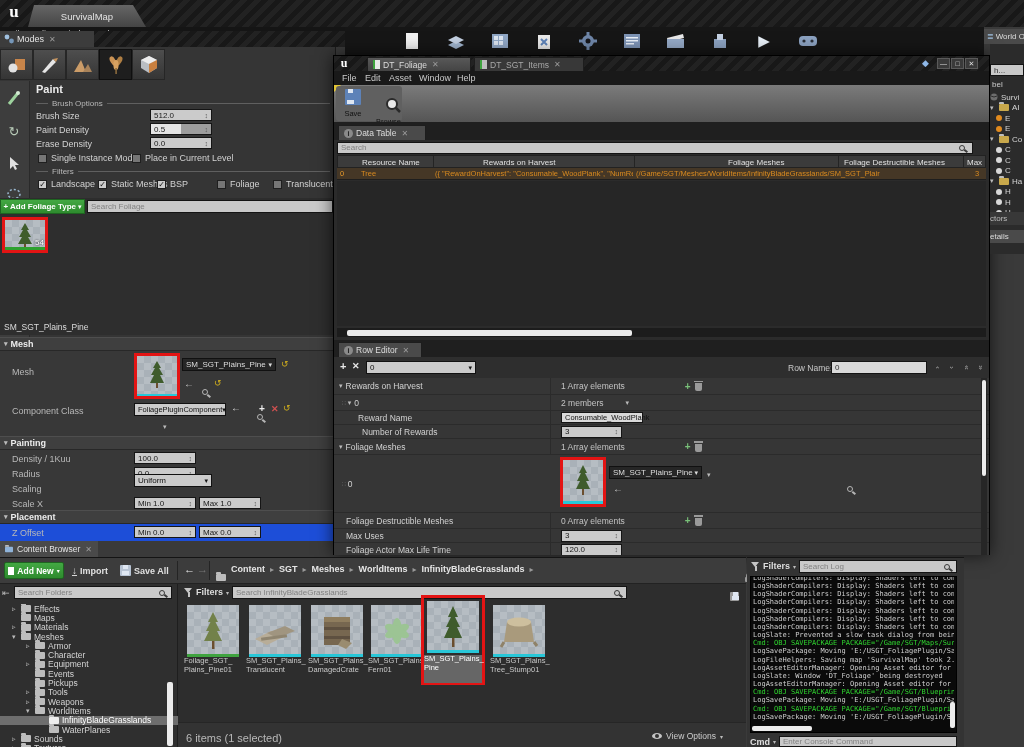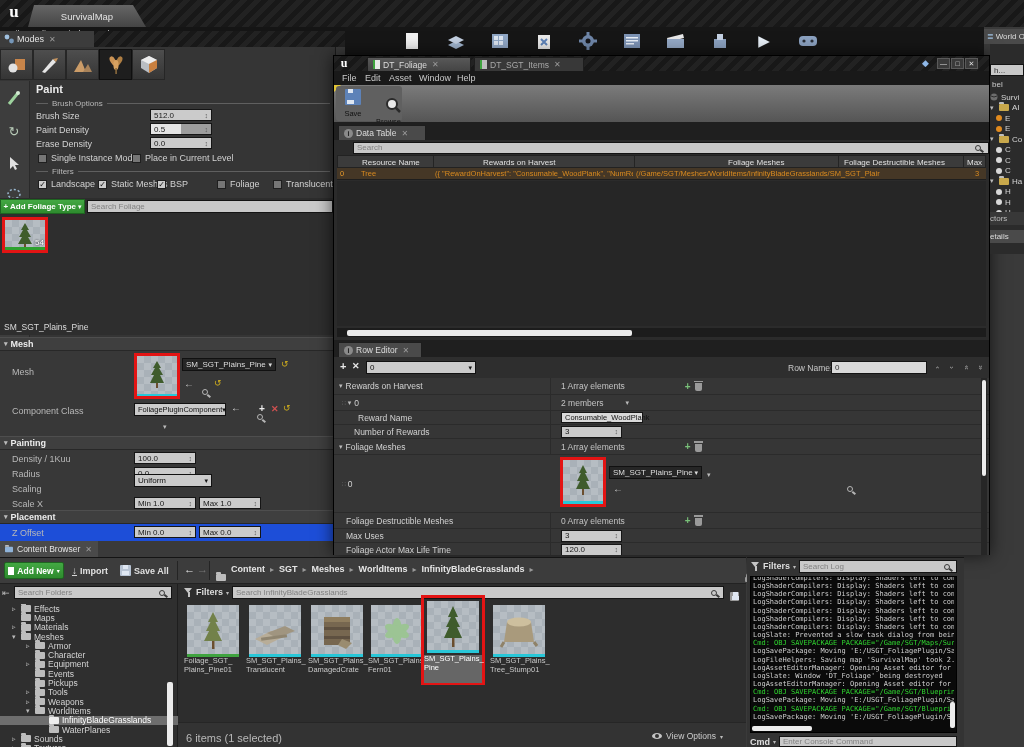--- a/index.html
+++ b/index.html
@@ -436,21 +436,21 @@
 
   <div class="r" style="left:0;top:66px;width:655px;height:18px;background:#1f1f1f">
     <div class="r tab" style="left:4px;top:3px;width:88px;height:15px;background:#4a4a4a">
       <span class="infoi">i</span>
       <span>Data Table</span>
       <span class="tclose">✕</span>
     </div>
   </div>
 
   <div class="r f" style="left:0;top:84px;width:655px;height:15px;background:#2b2b2b;padding:0 3px">
-    <input class="inp" style="width: 636px; height: 12px; margin-left: 16px;" placeholder="Search">
+    <input class="inp" style="width: 636px; height: 12px;" placeholder="Search">
     <span class="mag" style="margin-left:-14px"></span>
   </div>
 
   <div class="r" style="left:3px;top:99px;width:649px;height:13px;background:#3b3b3b;border:1px solid #222;font-size:8px;color:#e0e0e0">
     <span class="r" style="left:24px;top:2px">Resource Name</span>
     <span class="r" style="left:145px;top:2px">Rewards on Harvest</span>
     <span class="r" style="left:390px;top:2px">Foliage Meshes</span>
     <span class="r" style="left:506px;top:2px">Foliage Destructible Meshes</span>
     <span class="r" style="left:629px;top:2px">Max U</span>
     <span class="r" style="left:95px;top:0;width:1px;height:11px;background:#242424"></span>
@@ -522,21 +522,21 @@
       <div class="pl" style="padding-left:24px">
           <span class="plbl">Reward Name</span>
         </div>
       <div class="pr">
           <div class="inp" style="width:82px;height:11px;background:#d9d9d9;color:#111;font-size:7.5px;display:flex;align-items:center">
             <span>Consumable_WoodPlank</span>
           </div>
         </div>
     </div>
     <div class="prow" style="height:14px">
-      <div class="pl" style="padding-left:20px">
+      <div class="pl" style="padding-left:28px">
           <span class="plbl">Number of Rewards</span>
         </div>
       <div class="pr">
           <div class="nf" style="width:61px">
             <span>3</span>
             <span class="sp">↕</span>
           </div>
         </div>
     </div>
     <div class="prow" style="height:16px">
@@ -738,21 +738,21 @@
     <div class="scroll-thumb r" style="left:167px;top:98px;width:6px;height:64px"></div>
   </div>
 
   <div class="r" style="left:178px;top:26px;width:568px;height:164px;background:#2d2d2d">
     <div class="r f" style="left:6px;top:3px;gap:3px">
       <span class="funnel"></span>
       <span style="font-size:9px;font-weight:bold;color:#ddd">Filters</span>
       <span style="font-size:6px;color:#bbb">▾</span>
     </div>
     <div class="f" style="position:absolute;left:54px;top:2px">
-      <input class="inp" style="width: 492px; height: 13px;" placeholder="Search InfinityBladeGrasslands">
+      <input class="inp" style="width: 395px; height: 13px;" placeholder="Search InfinityBladeGrasslands">
       <span class="mag" style="margin-left:-13px"></span>
     </div>
     <span class="floppy r" style="left:552px;top:3px;background:#9a9a9a;width:9px;height:9px"></span>
     
     <div class="r" style="left:6px;top:21px;width:58px">
       <div class="checker" style="width:52px;height:52px;margin:0 auto;position:relative">
           <svg width="24" height="40" style="position:absolute;left:14px;top:6px">
             <polygon points="12,1 17,11 14.5,11 19,20 16,20 21,30 3,30 8,20 5,20 9.5,11 7,11" fill="#72814a"></polygon>
             <rect x="11" y="30" width="2.5" height="8" fill="#6b4e2e"></rect>
           </svg>

